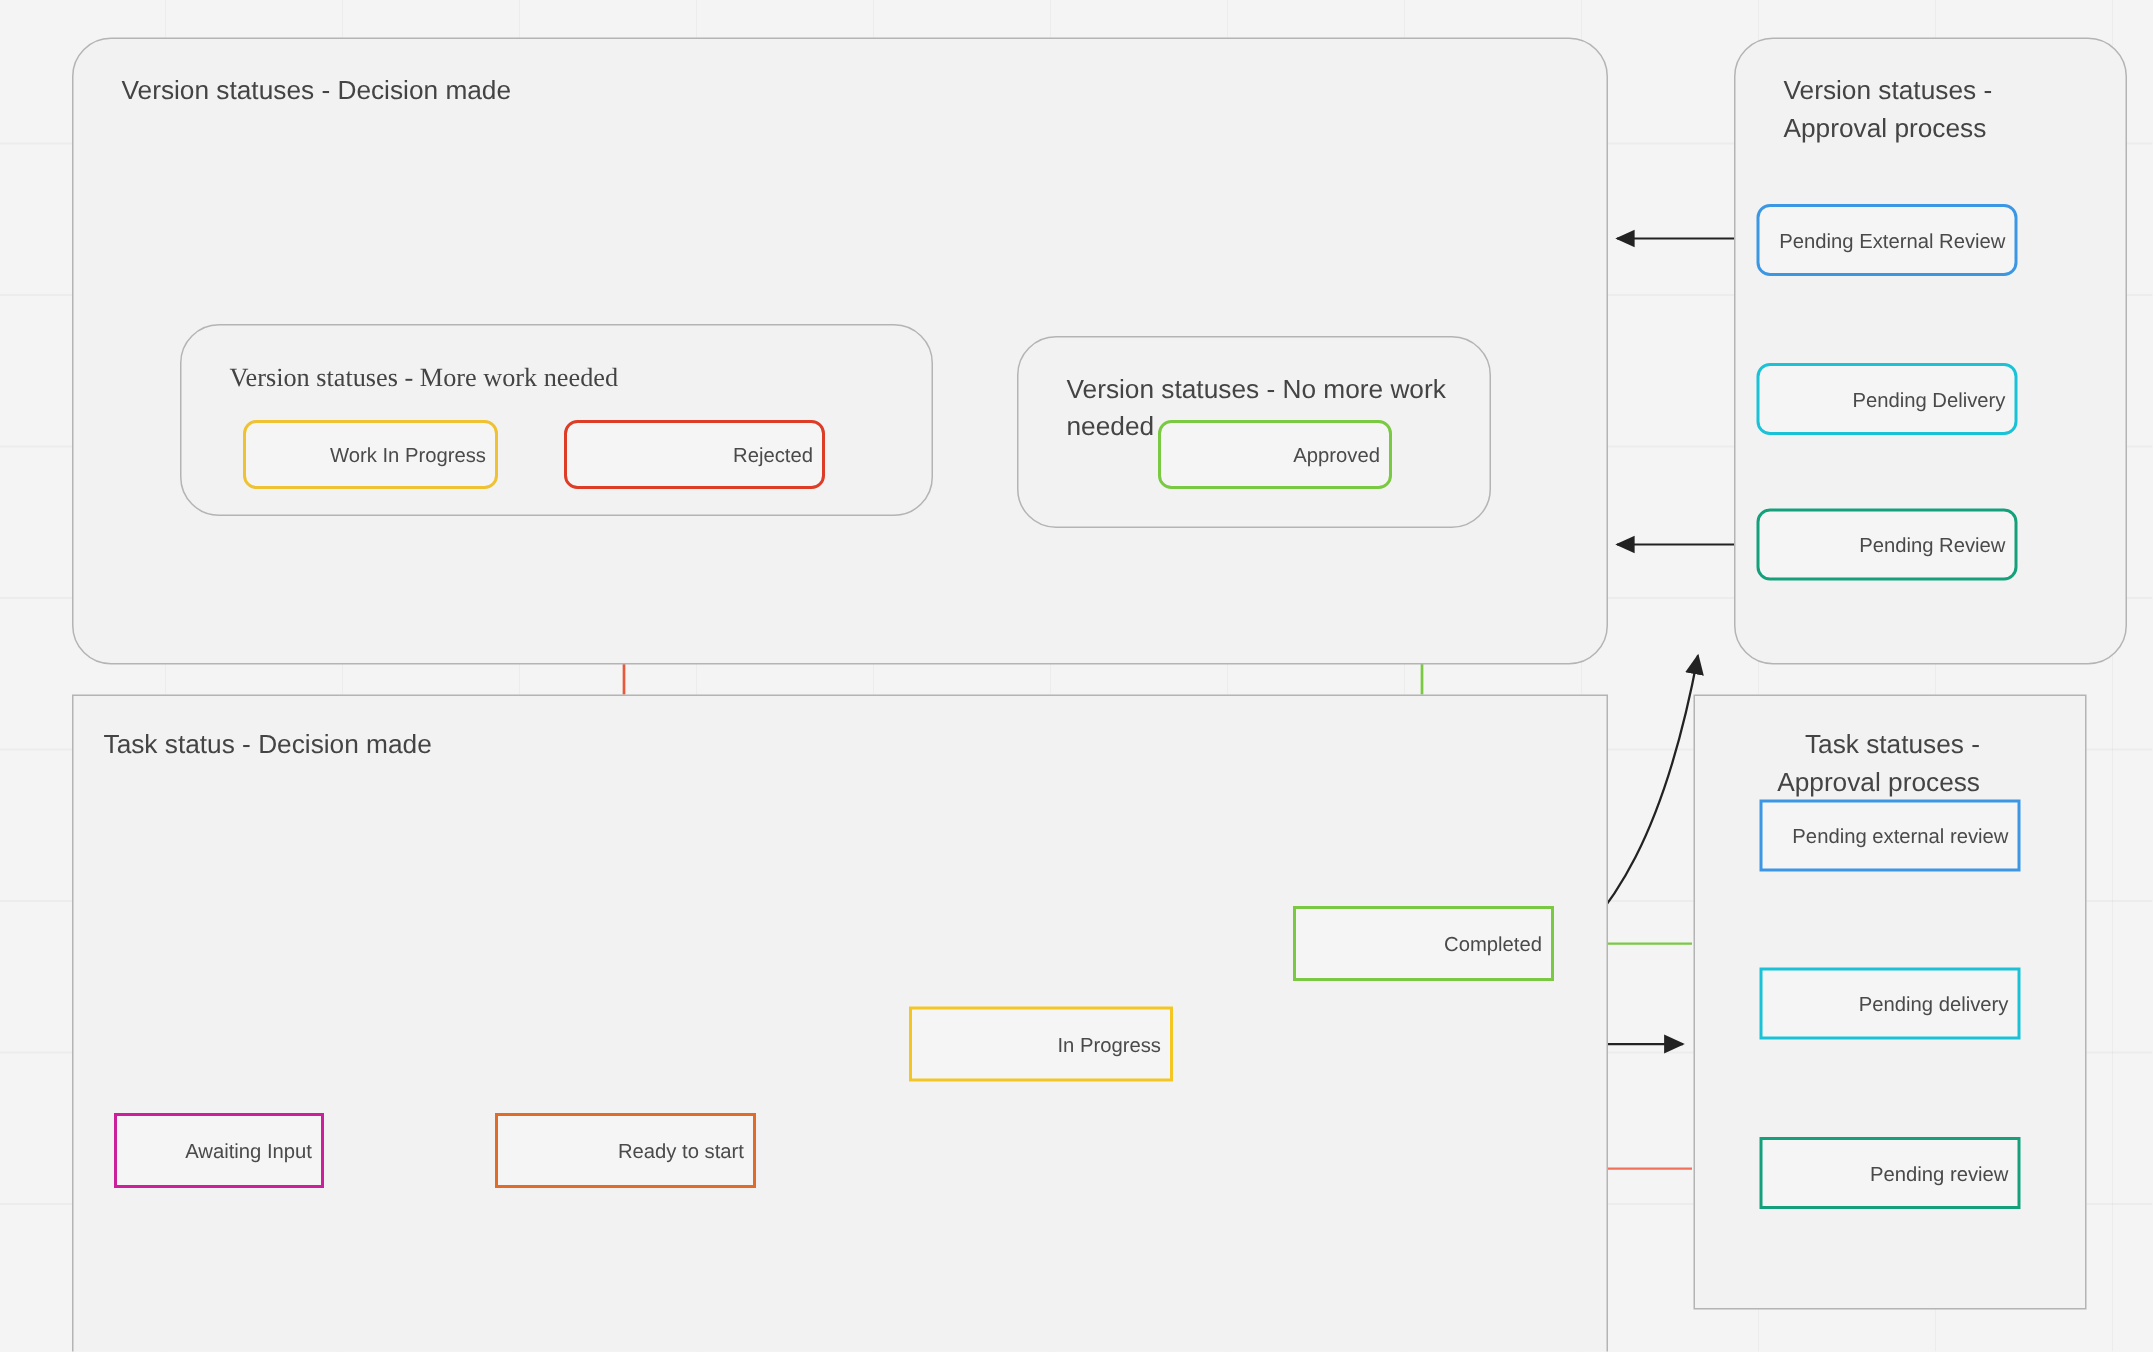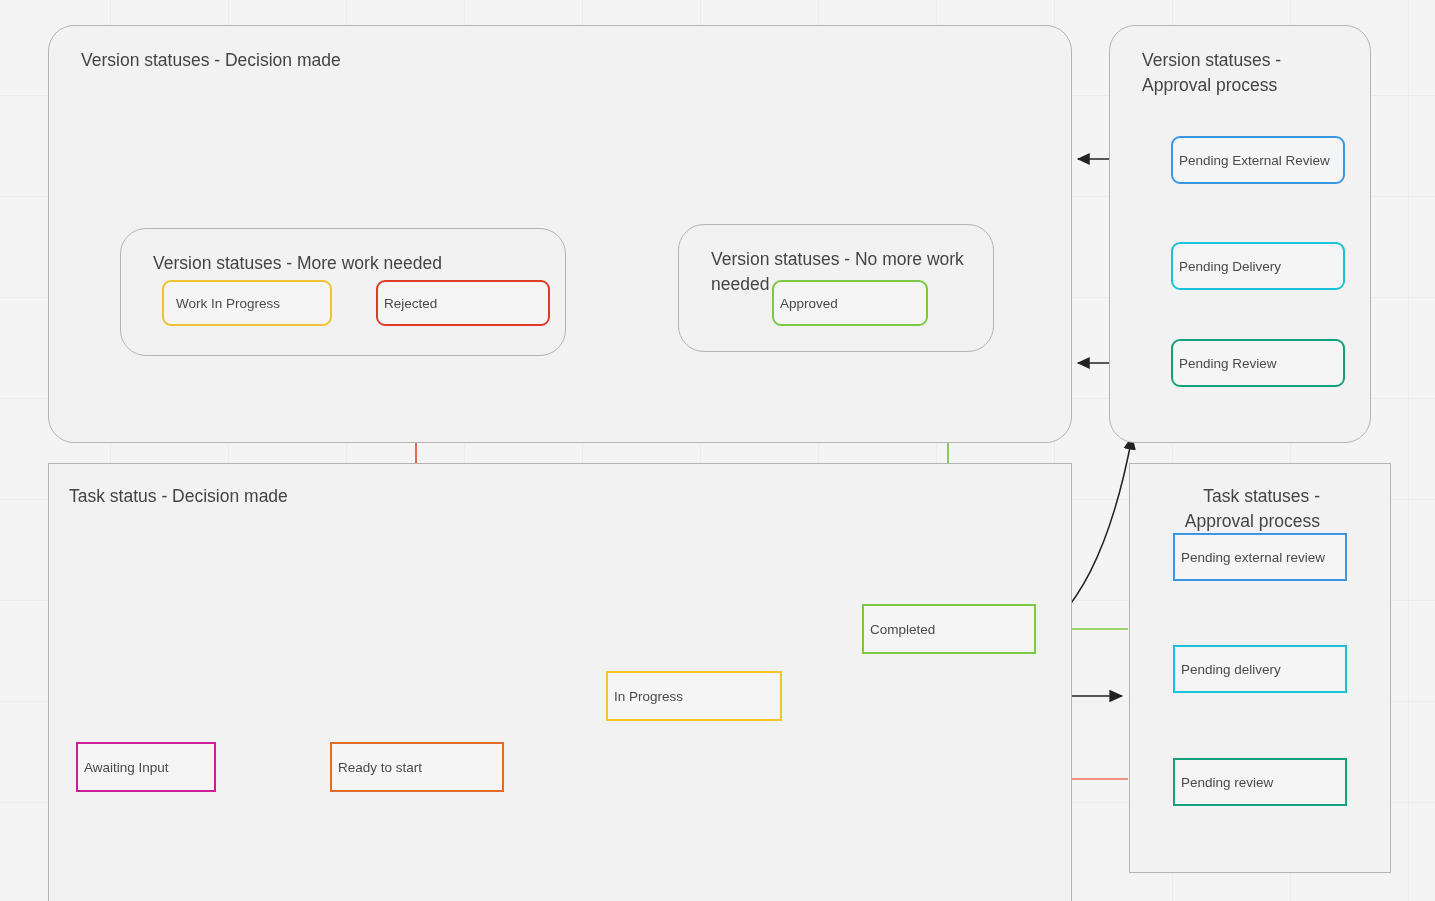--- a/index.html
+++ b/index.html
@@ -32,21 +32,21 @@
   .group > .g-title {
     position:absolute;
     color:#444444;
     font-size:17.5px;
     line-height:1.45;
     white-space:pre-line;
   }
 
   .node {
     position:absolute;
-    display:flex; align-items:center; justify-content:flex-start;
+    display:flex; align-items:center; justify-content:flex-end;
     text-align:center;
     background:#f5f5f5;
     color:#4a4a4a;
     font-size:13.5px;
     border-width:2.2px; border-style:solid;
     padding:2px 6px;
   }
   .node.rounded { border-radius:9px; }
   .node.sharp { border-radius:0; }
 </style>
@@ -117,27 +117,27 @@
 
   <path d="M1128,629 L1045,629" stroke="#7ac943" stroke-width="1.5" fill="none" marker-end="url(#ah-green)"></path>
 
   <path d="M1128,779 L512,779" stroke="#f0705a" stroke-width="1.5" fill="none" marker-end="url(#ah-salmon)"></path>
 </svg>
 
 <div id="groups-layer">
     <div class="group rounded" style="left: 48px; top: 25px; width: 1024px; height: 418px; border-color: rgb(180, 180, 180);">
       <div class="g-title" style="left: 32px; top: 22px; max-width: 974px;">Version statuses - Decision made</div>
     </div>
-    <div class="group rounded" style="left: 120px; top: 228px; width: 446px; height: 128px; border-color: rgb(180, 180, 180);">
+    <div class="group rounded" style="left: 120px; top: 216px; width: 502px; height: 128px; border-color: rgb(180, 180, 180); font-family: Liberation Serif, serif;">
       <div class="g-title" style="left: 32px; top: 22px; max-width: 428px;">Version statuses - More work needed</div>
     </div>
     <div class="group rounded" style="left: 678px; top: 224px; width: 316px; height: 128px; border-color: rgb(180, 180, 180);">
       <div class="g-title" style="left: 32px; top: 22px; max-width: 300px;">Version statuses - No more work needed</div>
     </div>
-    <div class="group rounded" style="left: 1109px; top: 25px; width: 262px; height: 418px; border-color: rgb(180, 180, 180);">
+    <div class="group rounded" style="left: 1156px; top: 25px; width: 262px; height: 418px; border-color: rgb(180, 180, 180);">
       <div class="g-title" style="left: 32px; top: 22px; max-width: 170px;">Version statuses - Approval process</div>
     </div>
     <div class="group sharp" style="left: 48px; top: 463px; width: 1024px; height: 459px; border-color: rgb(180, 180, 180);">
       <div class="g-title" style="left: 20px; top: 20px; max-width: 974px;">Task status - Decision made</div>
     </div>
     <div class="group sharp" style="left: 1129px; top: 463px; width: 262px; height: 410px; border-color: rgb(180, 180, 180); text-align: right;">
       <div class="g-title" style="left: 20px; top: 20px; max-width: 170px;">Task statuses - Approval process</div>
     </div>
   </div>
 <div id="nodes-layer">

